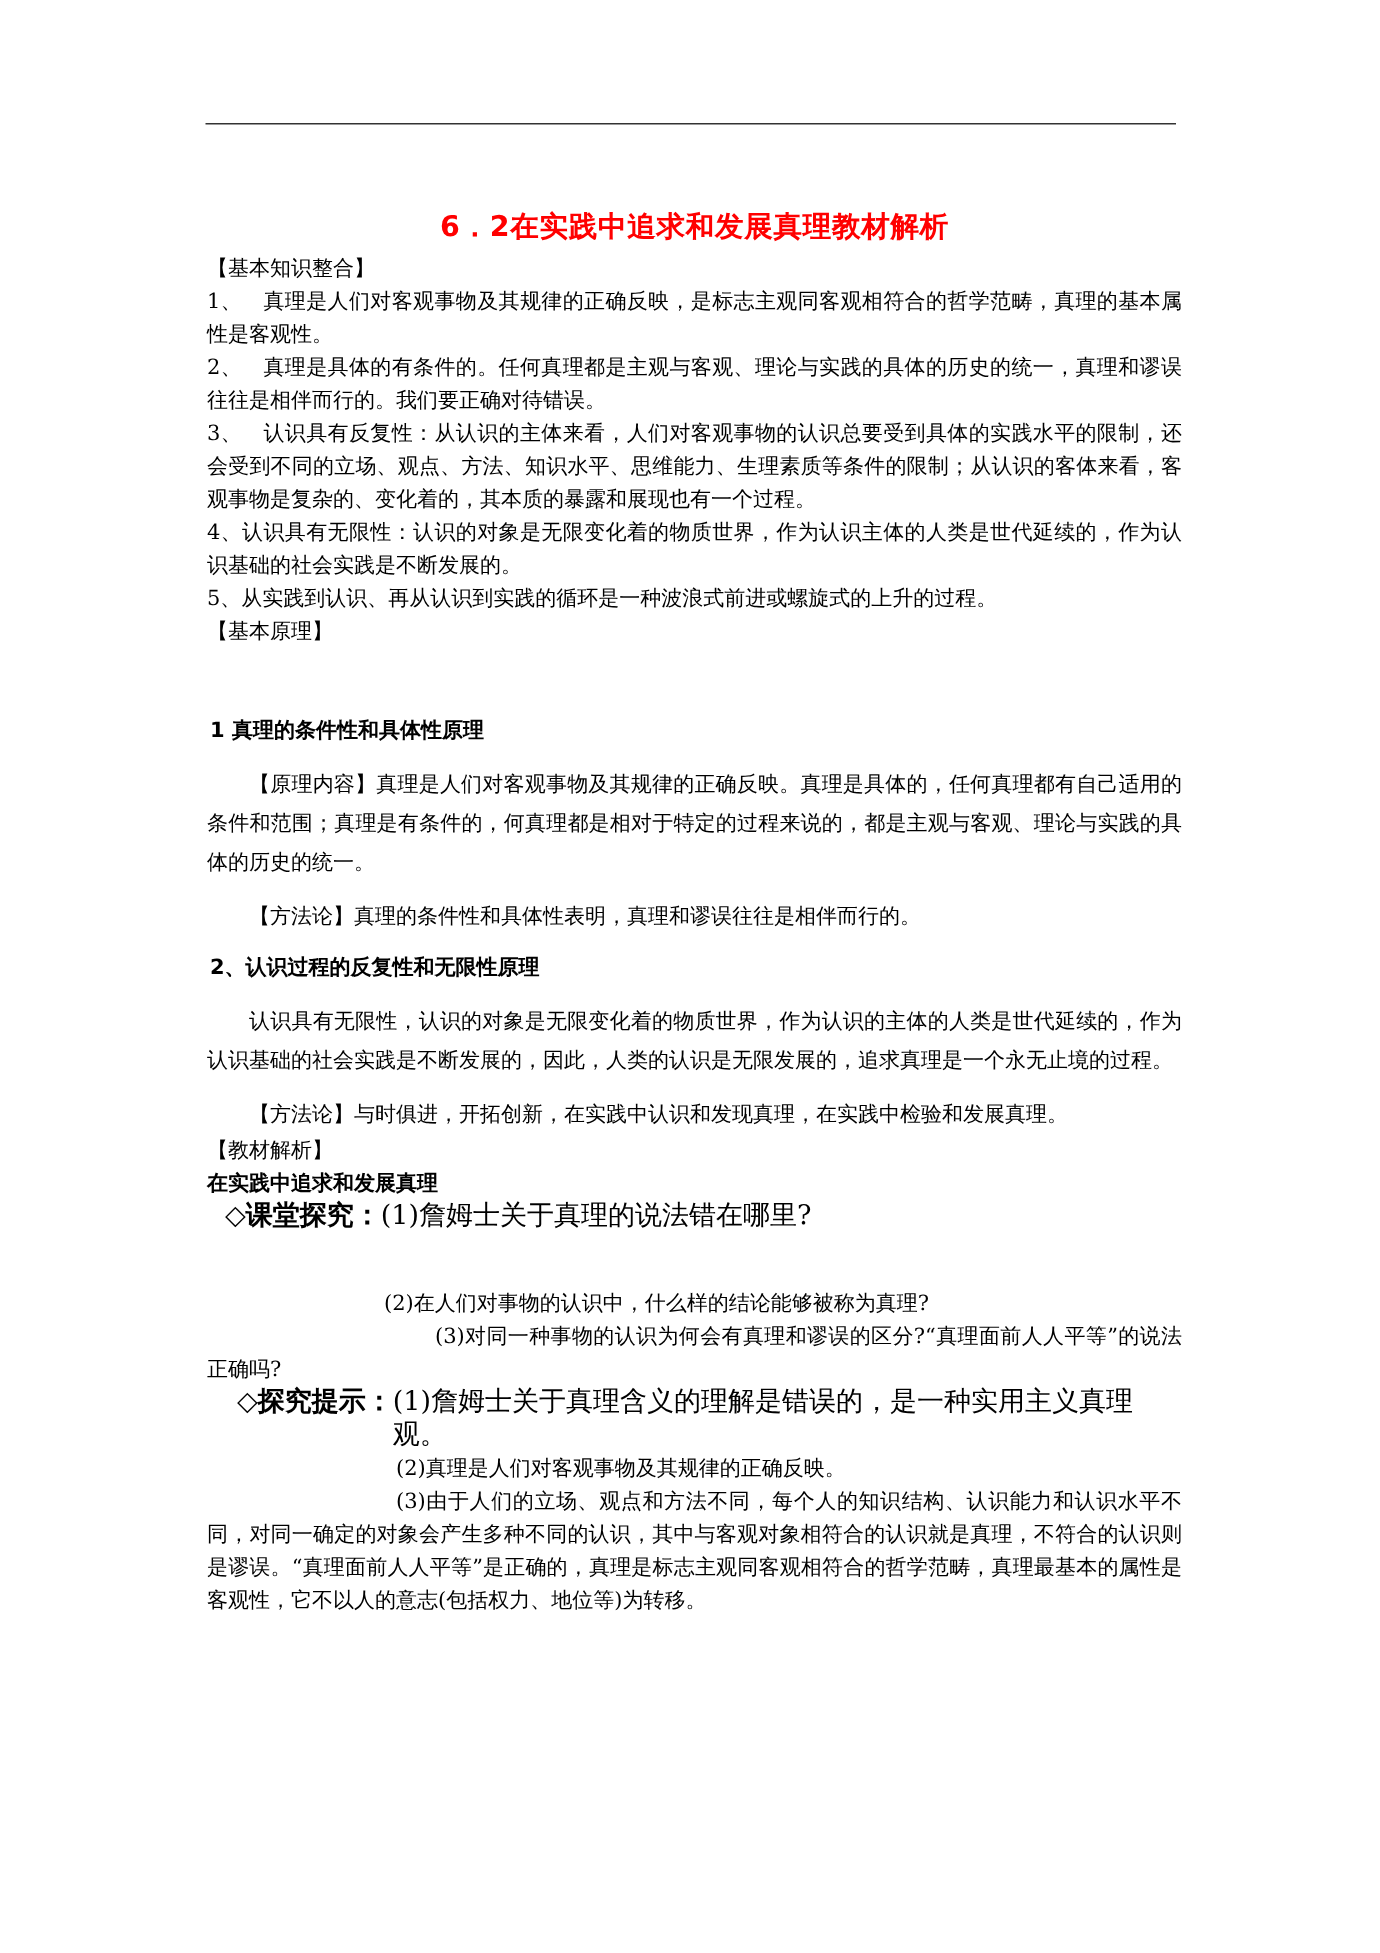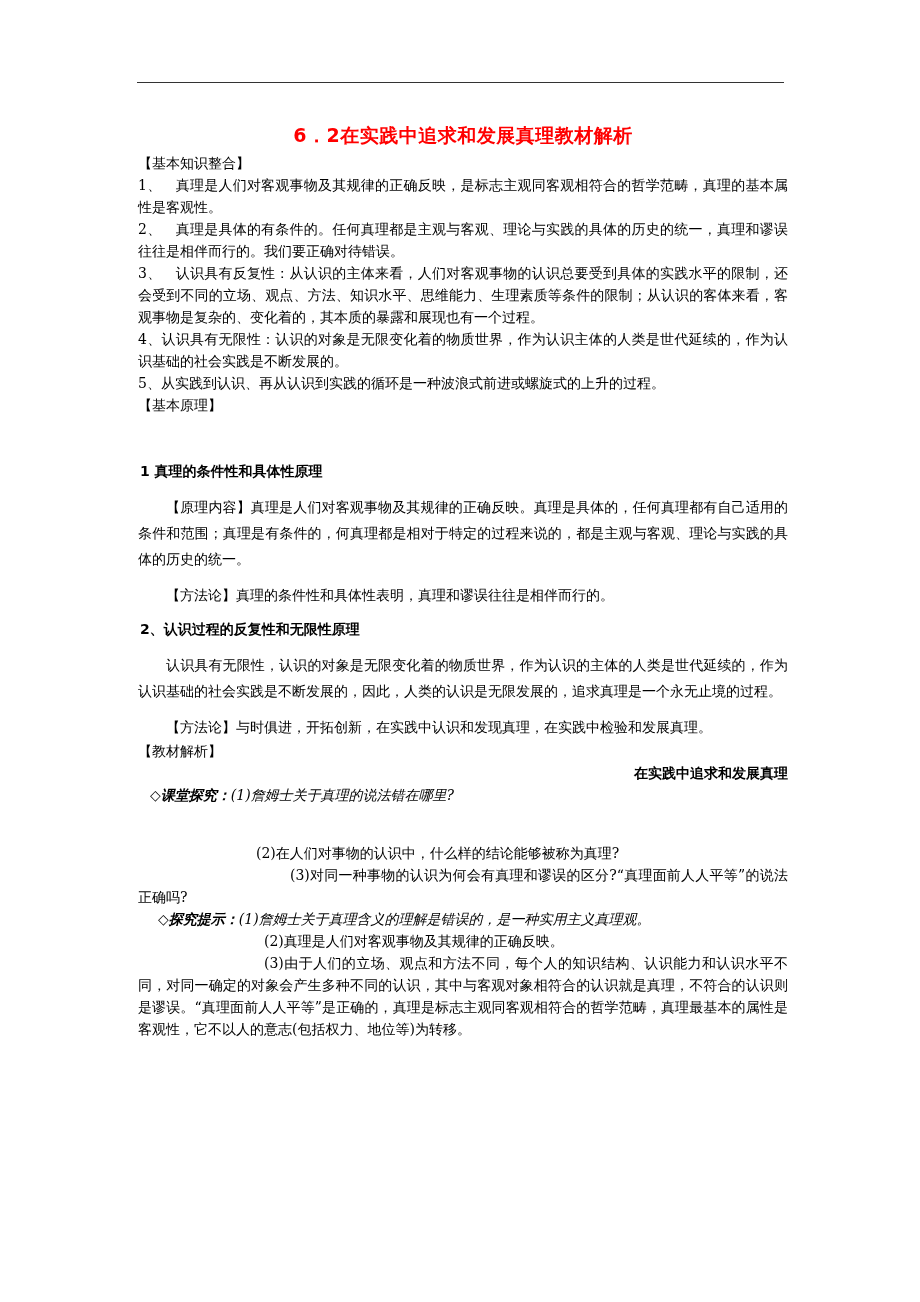--- a/index.html
+++ b/index.html
@@ -19,21 +19,21 @@
       position: absolute;
       left: 137px;
       top: 82px;
       width: 647px;
       height: 0;
       border-top: 1.5px solid #333;
     }
     .page {
       position: absolute;
       left: 138px;
-      top: 120px;
+      top: 136px;
       width: 650px;
       font-size: 14px;
       line-height: 22px;
     }
     .title {
       text-align: center;
       color: #ff0000;
       font-family: "DejaVu Sans", "Liberation Sans", sans-serif;
       font-weight: bold;
       font-size: 19px;
@@ -71,27 +71,25 @@
     }
     .plain-heading {
       font-family: "DejaVu Serif", "Liberation Serif", serif;
       font-size: 14px;
       line-height: 22px;
       margin: 0;
     }
     .bold-sans {
       font-family: "DejaVu Sans", "Liberation Sans", sans-serif;
       font-weight: bold;
-      text-align: right;
     }
     .qa-row {
       display: flex;
-      font-size: 14px;
+      font-size: 18px;
       line-height: 22px;
-      font-style: italic;
     }
     .qa-label {
       font-family: "DejaVu Sans", "Liberation Sans", sans-serif;
       font-weight: bold;
       white-space: nowrap;
     }
     .qa-indent-1 { padding-left: 12px; }
     .qa-indent-2 { padding-left: 20px; }
     .cont-line { padding-left: 118px; margin-top: 36px; }
     .cont-line-2 { padding-left: 126px; }

